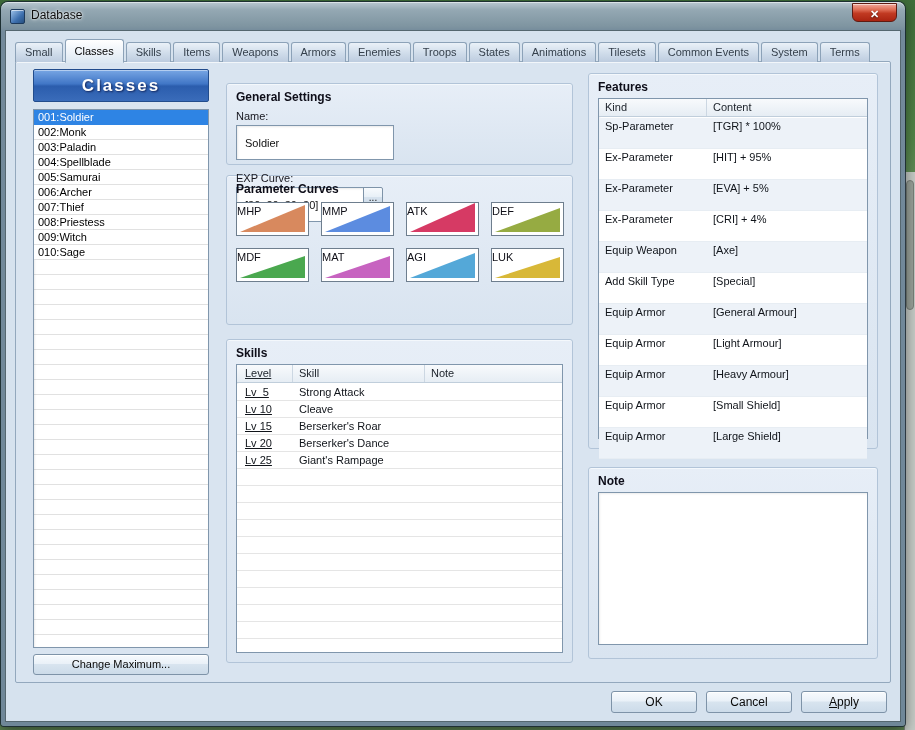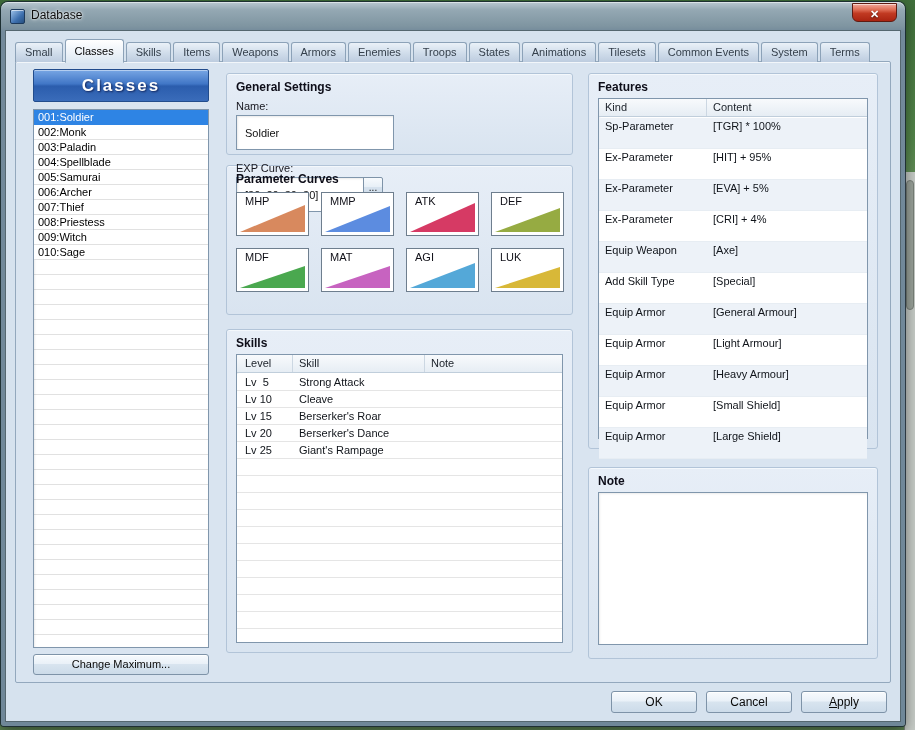--- a/index.html
+++ b/index.html
@@ -70,21 +70,21 @@
   
   .btn { display:inline-block; height:22px; line-height:20px; text-align:center;
     font-family:"Liberation Sans", sans-serif; font-size:12px; color:#0a0a0a;
     background:linear-gradient(180deg,#f7fafd 0%,#eaf1f8 45%,#d8e4ef 50%,#ccdbe9 100%);
     border:1px solid #7e93a8; border-radius:3px; cursor:pointer;
     box-shadow:inset 0 1px 0 rgba(255,255,255,.9); }
   .change-max { margin-top:6px; flex:none; width:100%; font-size:11px; height:21px; line-height:19px; }
   .btn-apply::first-letter { text-decoration:underline; }
 
   
-  .mid-col { position:absolute; left:210px; top:11px; width:347px; }
+  .mid-col { position:absolute; left:210px; top:21px; width:347px; }
   .right-col { position:absolute; left:572px; top:11px; width:290px; }
 
   .group { border:1px solid #b2c4d8; border-radius:3px;
     background:linear-gradient(180deg,#e7eef7,#d9e4f0);
     box-shadow:inset 0 1px 0 #f4f8fc; }
   .group h3 { font-size:12px; font-weight:bold; color:#0d0d18; padding:6px 9px 4px; }
 
   
   .group-general { height:82px; }
   .gs-body { display:flex; gap:10px; padding:0 9px;flex-direction:column; }
@@ -96,38 +96,38 @@
   .exp-row { display:flex; }
   .exp-input { width:128px; }
   .browse-btn { width:20px; height:21px; margin-left:-1px; font-size:10px; line-height:17px;
     background:linear-gradient(180deg,#f7fafd,#e8f0f7 45%,#d6e2ee 50%,#cbdae8);
     border:1px solid #7e93a8; border-radius:0 2px 2px 0; cursor:pointer; color:#111;
     font-family:"Liberation Sans", sans-serif; }
 
   
   .group-params { height:150px; margin-top:10px; }
   .param-grid { display:grid; grid-template-columns:repeat(4,73px); gap:12px 12px; padding:2px 9px 10px; }
-  .param-tile { width:73px; height:44px; background:#fff; border:1px solid #6e7e8e;
-    position:relative; padding:2px 8px; cursor:pointer; }
+  .param-tile { width:73px; height:34px; background:#fff; border:1px solid #6e7e8e;
+    position:relative; padding:2px 0; cursor:pointer; }
   .param-label { font-size:11px; color:#101018; }
   .param-tile svg { position:absolute; left:3px; bottom:3px; width:65px; height:30px; display:block; }
 
   
   .data-table { margin:0 9px; border:1px solid #8096ac; background:#fff; position:relative;
     box-shadow:inset 1px 1px 2px rgba(0,0,0,.07); }
   .thead { display:flex; height:18px; background:linear-gradient(180deg,#f8fafc,#e6edf4);
     border-bottom:1px solid #c0cedb; font-size:11px; color:#20262e; }
   .th { padding:2px 6px 0; border-right:1px solid #ccd7e2; }
   .tr { display:flex; height:17px; line-height:16px; font-size:11px; color:#10141a; cursor:default; }
   .td { padding:0 6px; overflow:hidden; white-space:pre; }
 
   
   .group-skills { height:324px; margin-top:14px; }
   .skills-table { height:289px; }
-  .th-level,.td-level { width:56px; flex:none; padding-left:8px; }
+  .th-level,.td-level { width:56px; flex:none; padding-left:8px;text-decoration:underline; }
   .th-skill,.td-skill { width:132px; flex:none; }
   .th-note,.td-note { flex:1; border-right:none; }
   .skills-tbody { position:absolute; top:19px; left:0; right:0; bottom:0;
     background:repeating-linear-gradient(to bottom,#ffffff 0px,#ffffff 16px,#e5e5e5 16px,#e5e5e5 17px); }
 
   
   .group-features { height:376px; }
   .features-table { height:341px; }
   .th-kind,.td-kind { width:108px; flex:none; }
   .th-content,.td-content { flex:1; border-right:none; }

